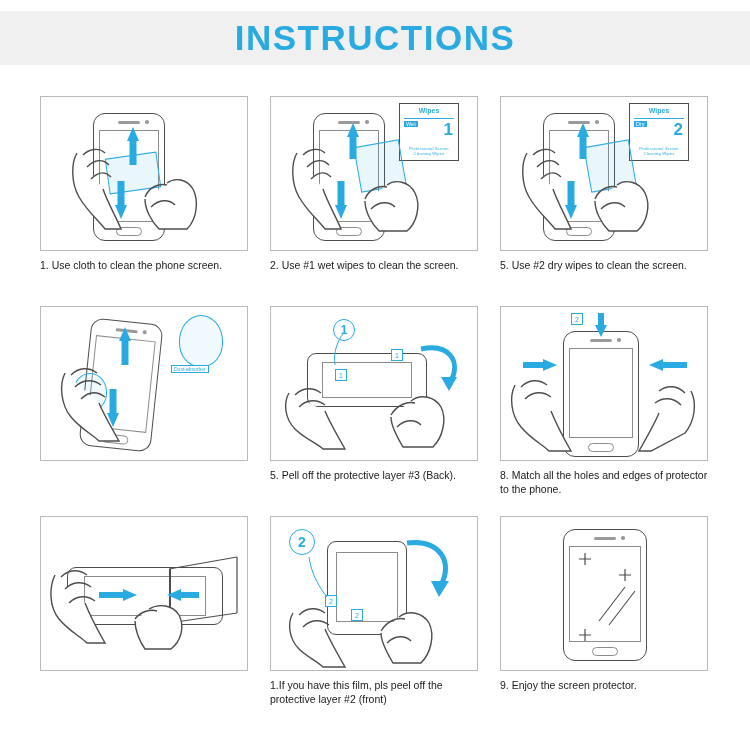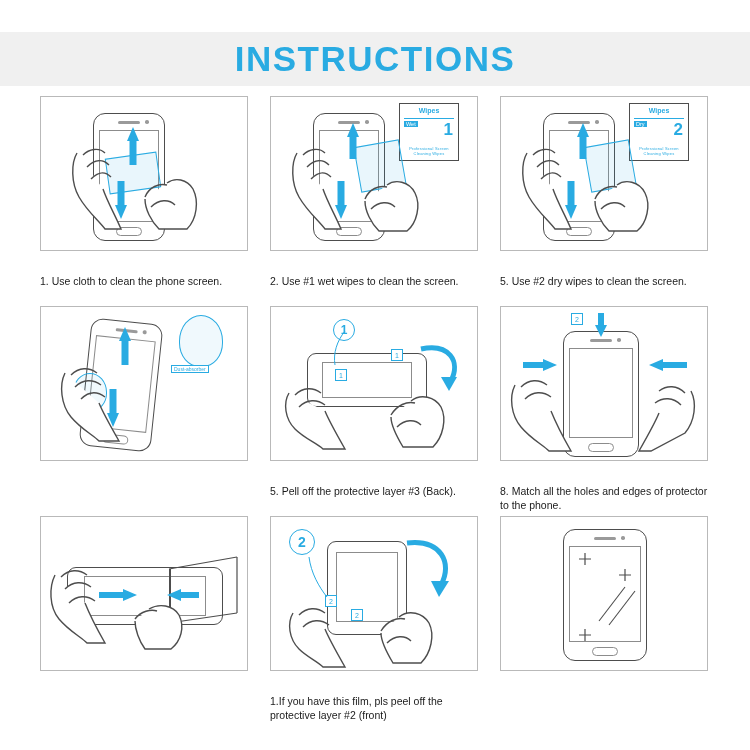--- a/index.html
+++ b/index.html
@@ -17,21 +17,21 @@
     position: relative;
     width: 750px;
     height: 750px;
     background: #ffffff;
     box-sizing: border-box;
   }
   
   .header {
     position: absolute;
     left: 0;
-    top: 32px;
+    top: 11px;
     width: 750px;
     height: 54px;
     background: #f0f0f0;
     display: flex;
     align-items: center;
     justify-content: center;
   }
   .header-title {
     color: #29abe2;
     font-size: 35px;
@@ -58,21 +58,21 @@
   .panel {
     position: relative;
     width: 208px;
     height: 155px;
     border: 1px solid #b9b9b9;
     box-sizing: border-box;
     background: #ffffff;
     overflow: hidden;
   }
   .caption {
-    margin-top: 23px;
+    margin-top: 7px;
     font-size: 10.5px;
     color: #1a1a1a;
     line-height: 1.35;
     width: 208px;
   }
   
   .phone {
     position: absolute;
     border: 1.6px solid #4d4d4d;
     border-radius: 12px;
@@ -488,16 +488,17 @@
           <div class="home"></div>
         </div>
         <svg class="draw">
           <path d="M78,42 L90,42 M84,36 L84,48" stroke="#4d4d4d" stroke-width="1.2"></path>
           <path d="M118,58 L130,58 M124,52 L124,64" stroke="#4d4d4d" stroke-width="1.2"></path>
           <path d="M78,118 L90,118 M84,112 L84,124" stroke="#4d4d4d" stroke-width="1.2"></path>
           <path d="M98,104 L124,70" stroke="#4d4d4d" stroke-width="1.1"></path>
           <path d="M108,108 L134,74" stroke="#4d4d4d" stroke-width="1.1"></path>
         </svg>
       </div>
+      <div class="caption">9. Enjoy the screen protector.</div>
     </div>
 
   </div>
 </div>
 
 </body></html>

